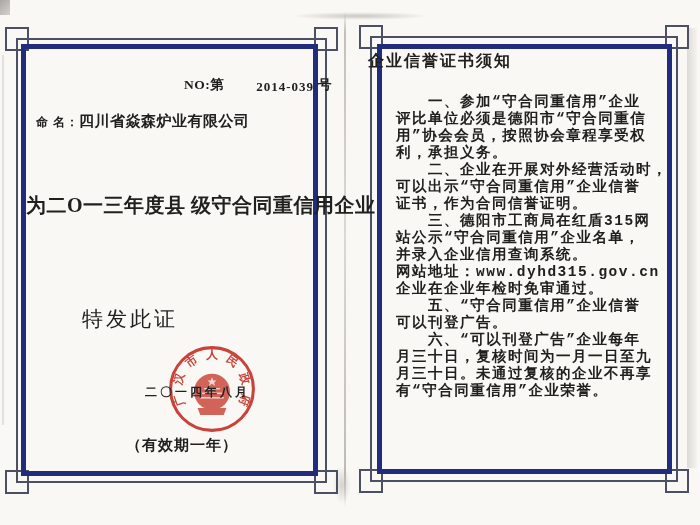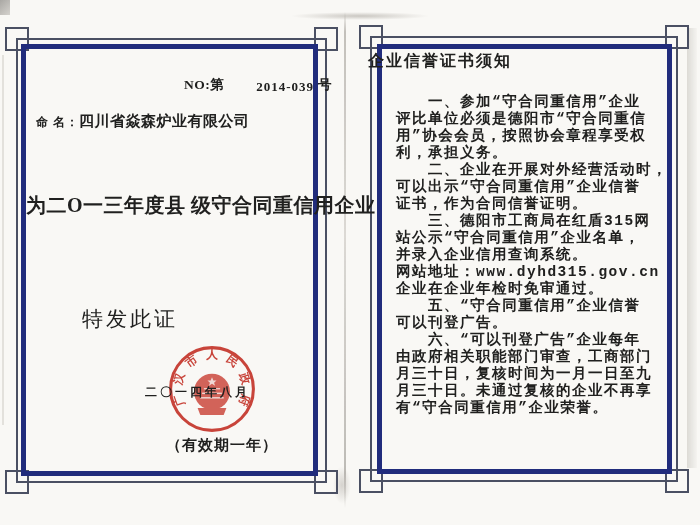--- a/index.html
+++ b/index.html
@@ -18,21 +18,21 @@
   
   .cert-no{position:absolute;left:170px;top:48px;font-weight:bold;font-size:13.5px;letter-spacing:.5px;white-space:nowrap;}
   .cert-no .num{font-size:13px;position:relative;top:2px;letter-spacing:1px;padding-left:32px;}
   .name-line{position:absolute;left:22px;top:84px;display:flex;align-items:baseline;white-space:nowrap;}
   .name-label{font-size:12px;font-weight:bold;letter-spacing:1px;}
   .company{font-size:15px;font-weight:bold;font-family:"Liberation Sans","DejaVu Sans",sans-serif;margin-left:0;letter-spacing:.5px;}
   .award{position:absolute;left:12px;top:164px;font-size:20px;font-weight:bold;letter-spacing:.5px;white-space:nowrap;}
   .issue{position:absolute;left:44px;top:277px;font-size:21px;font-weight:normal;letter-spacing:3px;white-space:nowrap;margin-left:24px;}
   .seal{position:absolute;left:145px;top:316px;width:106px;height:90px;z-index:3;opacity:.95;}
   .date-line{position:absolute;left:131px;top:356px;font-size:12px;font-weight:bold;letter-spacing:3px;white-space:nowrap;z-index:4;}
-  .validity{position:absolute;left:112px;top:408px;font-size:15px;font-weight:bold;letter-spacing:1px;white-space:nowrap;z-index:4;margin-left:40px;}
+  .validity{position:absolute;left:112px;top:408px;font-size:15px;font-weight:bold;letter-spacing:1px;white-space:nowrap;z-index:4;}
 
   
   .notice-title{position:absolute;left:0;right:0;top:25px;font-size:16px;font-weight:bold;letter-spacing:2px;}
   .notice-body{position:absolute;left:28px;top:68px;width:266px;font-family:Liberation Mono, monospace;}
   .notice-line{font-size:14.5px;font-weight:bold;letter-spacing:1.5px;line-height:17px;white-space:nowrap;}
 
   
   .gutter-crease{position:absolute;left:344px;top:12px;width:2px;height:496px;z-index:0;
     background:linear-gradient(to bottom,rgba(150,145,138,0),rgba(150,145,138,.55) 4%,rgba(165,160,152,.35) 45%,rgba(140,136,130,.55) 93%,rgba(140,136,130,0));
     filter:blur(.4px);}
@@ -124,21 +124,20 @@
         <div class="notice-line">可以出示“守合同重信用”企业信誉</div>
         <div class="notice-line">证书，作为合同信誉证明。</div>
         <div class="notice-line">　　三、德阳市工商局在红盾315网</div>
         <div class="notice-line">站公示“守合同重信用”企业名单，</div>
         <div class="notice-line">并录入企业信用查询系统。</div>
         <div class="notice-line">网站地址：www.dyhd315.gov.cn</div>
         <div class="notice-line">企业在企业年检时免审通过。</div>
         <div class="notice-line">　　五、“守合同重信用”企业信誉</div>
         <div class="notice-line">可以刊登广告。</div>
         <div class="notice-line">　　六、“可以刊登广告”企业每年</div>
-        <div class="notice-line">由政府相关职能部门审查，工商部门</div>
         <div class="notice-line">月三十日，复核时间为一月一日至九</div>
         <div class="notice-line">月三十日。未通过复核的企业不再享</div>
         <div class="notice-line">有“守合同重信用”企业荣誉。</div>
       </div>
     </div>
   </div>
 
 </div>
 
 </body></html>

